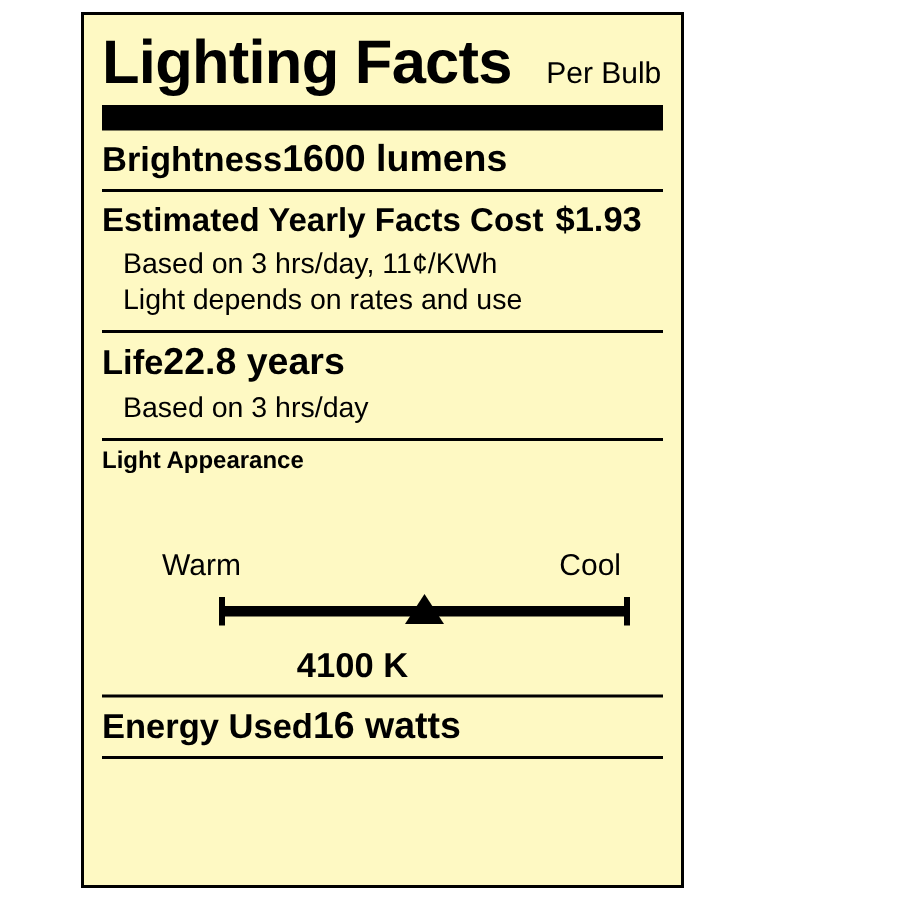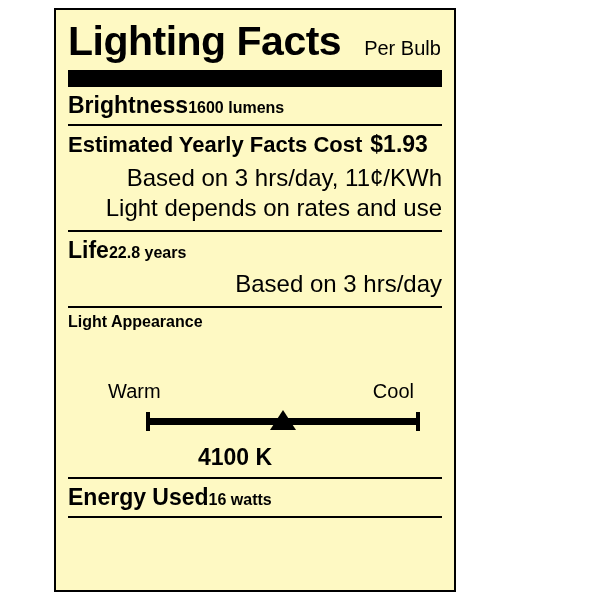--- a/index.html
+++ b/index.html
@@ -62,38 +62,37 @@
     display: flex;
     justify-content: flex-start;
     align-items: baseline;
     padding: 5px 12px 5px 12px;
   }
   .row-label {
     font-size: 23px;
     font-weight: bold;
   }
   .row-value {
-    font-size: 16px;
+    font-size: 25px;
     font-weight: bold;
     white-space: nowrap;
   }
   .energy-label {
     font-size: 22px;
     font-weight: bold;
   }
   .energy-value {
     font-size: 23px;
     font-weight: bold;
     margin-left: 8px;
   }
 
   .subline {
-    font-size: 24px;
+    font-size: 19px;
     padding: 1px 12px 1px 26px;
-    text-align: right;
   }
 
   .section-head {
     font-size: 16px;
     font-weight: bold;
     padding: 5px 12px 0 12px;
   }
 
   
   .scale-wrap {

